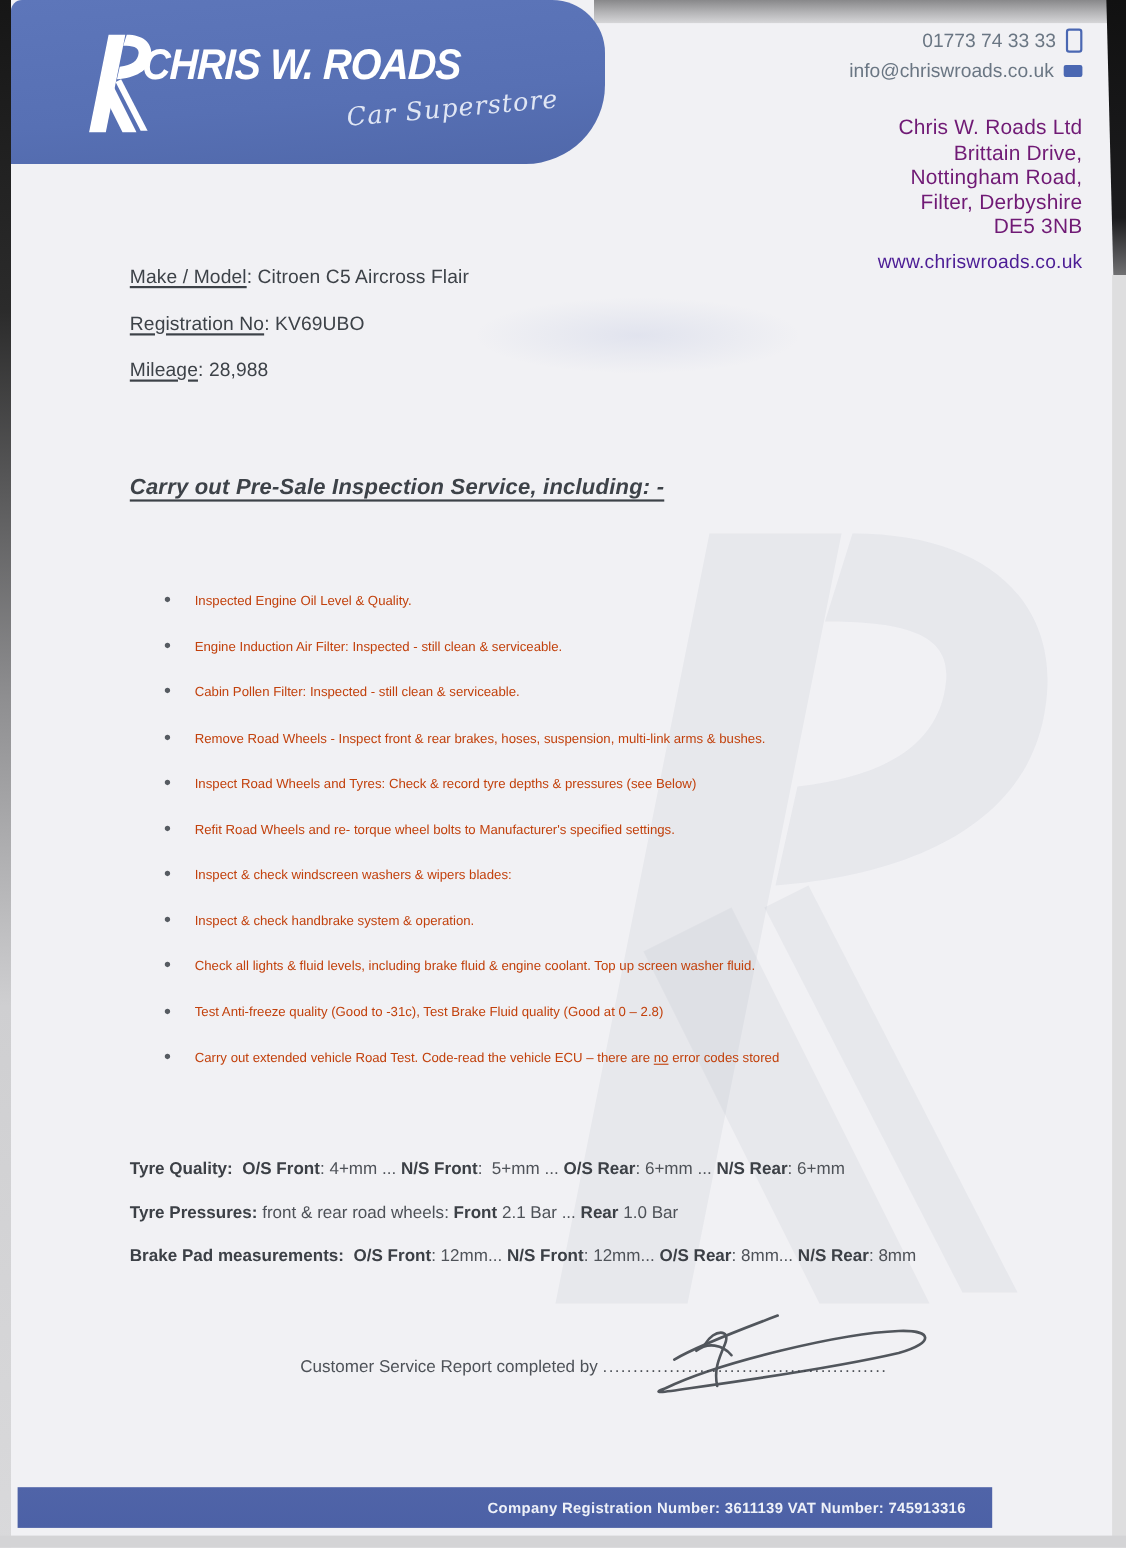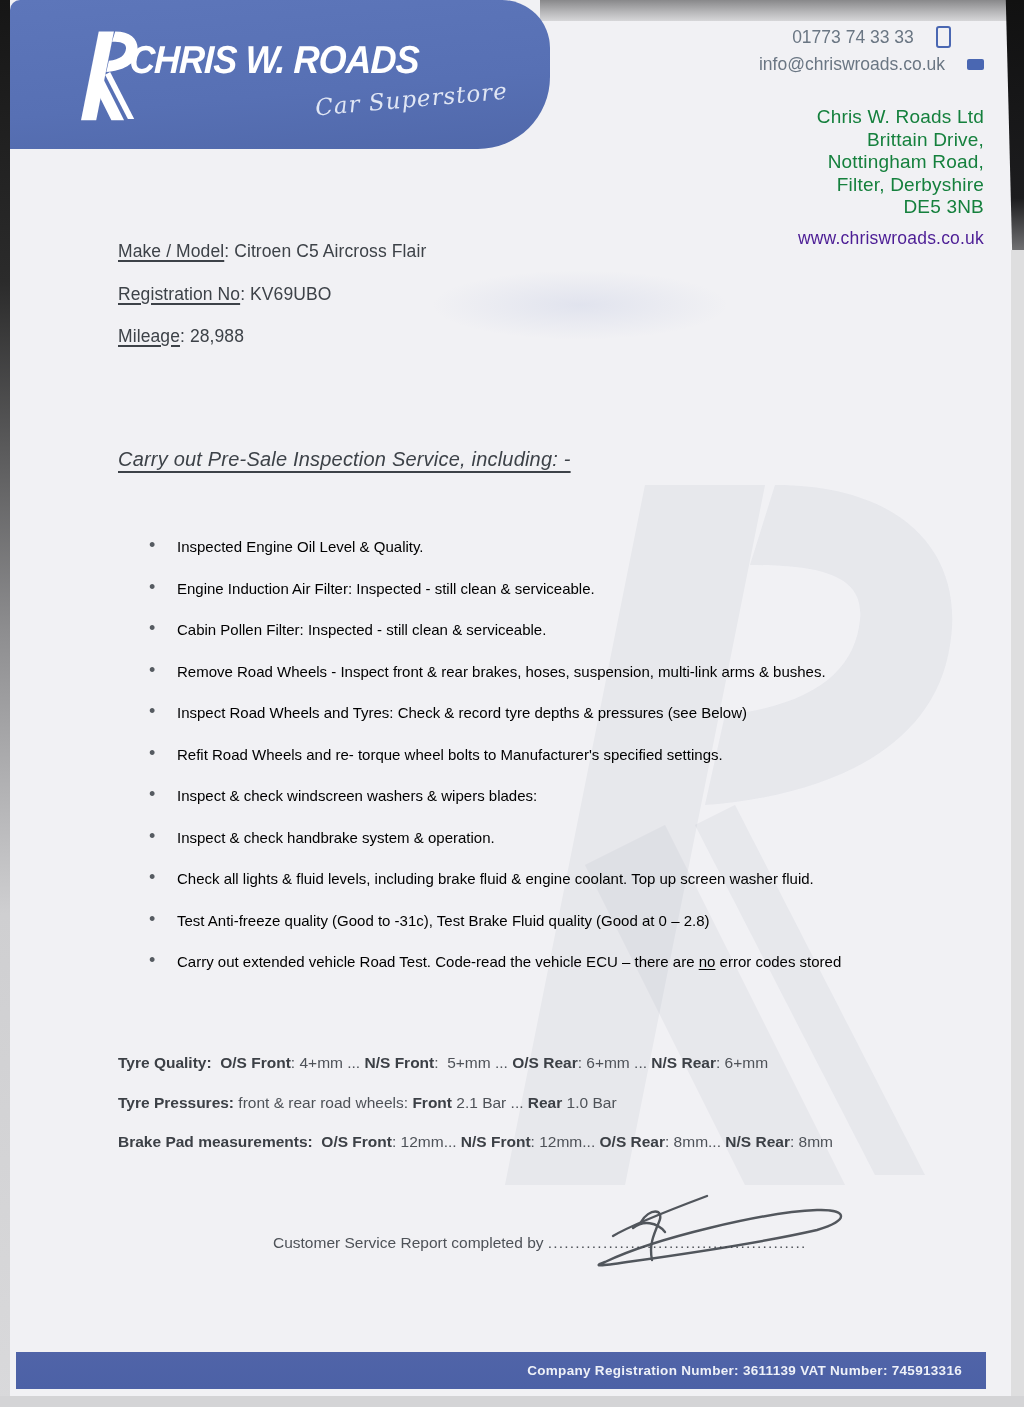--- a/index.html
+++ b/index.html
@@ -27,48 +27,48 @@
   .banner{position:absolute;left:10px;top:0;width:540px;height:149px;
     background:linear-gradient(175deg,#5d76ba 0%,#5770b4 60%,#5068aa 100%);
     border-radius:10px 48px 72px 0;}
   .logo-mark{position:absolute;left:52px;top:26px;width:76px;height:96px;}
   .logo-title{position:absolute;left:120px;top:38px;color:#fff;font-weight:bold;font-style:italic;
     font-size:39px;letter-spacing:-1px;transform:scaleX(0.92) skewX(-2deg);transform-origin:left top;white-space:nowrap;}
   .logo-tagline{position:absolute;left:305px;top:86px;color:rgba(235,240,250,0.92);
     font-family:"DejaVu Serif", serif;font-style:italic;font-size:23px;transform:rotate(-5deg);letter-spacing:1px;}
   
   .contact{position:absolute;right:40px;top:26px;text-align:right;color:#6a7683;font-size:17.5px;}
-  .contact-row{margin-bottom:6px;display:flex;justify-content:center;align-items:center;gap:22px;}
+  .contact-row{margin-bottom:6px;display:flex;justify-content:flex-end;align-items:center;gap:9px;}
   .phone-icon{display:inline-block;width:11px;height:18px;border:2px solid #4a67b2;border-radius:3px;background:transparent;}
   .mail-icon{display:inline-block;width:17px;height:11px;background:#4a67b2;border-radius:2px;}
-  .address{position:absolute;right:40px;top:106px;text-align:right;color:#15803d;
+  .address{position:absolute;right:40px;top:106px;text-align:right;color:#701a75;
     font-size:19px;line-height:22.5px;letter-spacing:0.2px;}
   .website{position:absolute;right:40px;top:228px;color:#4c1d95;font-size:17.5px;letter-spacing:0.2px;}
   
   .vehicle{position:absolute;left:118px;top:241px;font-size:17.5px;color:#3d4248;}
   .vehicle>div{margin-bottom:21.5px;font-weight:normal;letter-spacing:0.1px;}
   .vehicle .lbl{text-decoration:underline;text-decoration-thickness:2px;text-underline-offset:3px;}
   
-  .heading{position:absolute;left:118px;top:448px;font-size:20px;font-weight:normal;font-style:italic;
+  .heading{position:absolute;left:118px;top:432px;font-size:20px;font-weight:bold;font-style:italic;
     color:#3d4248;text-decoration:underline;text-decoration-thickness:2px;text-underline-offset:5px;letter-spacing:0.2px;}
   
-  .checklist{position:absolute;left:148px;top:536px;width:830px;font-size:15px;color:#000000;}
+  .checklist{position:absolute;left:148px;top:536px;width:830px;font-size:12px;color:#c2410c;}
   .checklist>div{position:relative;padding-left:29px;margin-bottom:20.5px;line-height:21px;}
   .checklist>div::before{content:"\2022";position:absolute;left:1px;top:-1px;font-size:18px;color:#565b61;}
   
   .meas{position:absolute;left:118px;top:1052px;width:860px;font-size:15.5px;color:#4e5258;}
   .meas>div{margin-bottom:18.5px;white-space:pre-wrap;line-height:21px;}
   .b{font-weight:bold;color:#3c4046;}
   .u{text-decoration:underline;text-underline-offset:2px;}
   
   .sig-row{position:absolute;left:273px;top:1234px;font-size:15.5px;color:#4e5258;white-space:nowrap;}
   .sig-dots{letter-spacing:1.2px;color:#4e5258;}
   .sig-svg{position:absolute;left:575px;top:1182px;width:290px;height:100px;}
   
-  .footer-bar{position:absolute;left:16px;top:1352px;width:970px;height:37px;
+  .footer-bar{position:absolute;left:16px;top:1352px;width:886px;height:37px;
     background:linear-gradient(180deg,#5064a8 0%,#4c61a6 100%);
     display:flex;align-items:center;justify-content:flex-end;padding-right:24px;box-sizing:border-box;}
   .footer-text{color:#eef1f8;font-size:13.5px;font-weight:bold;letter-spacing:0.3px;}
 </style>
 </head>
 <body>
 
 <div class="scan">
 
   <div class="edge-left"></div>

